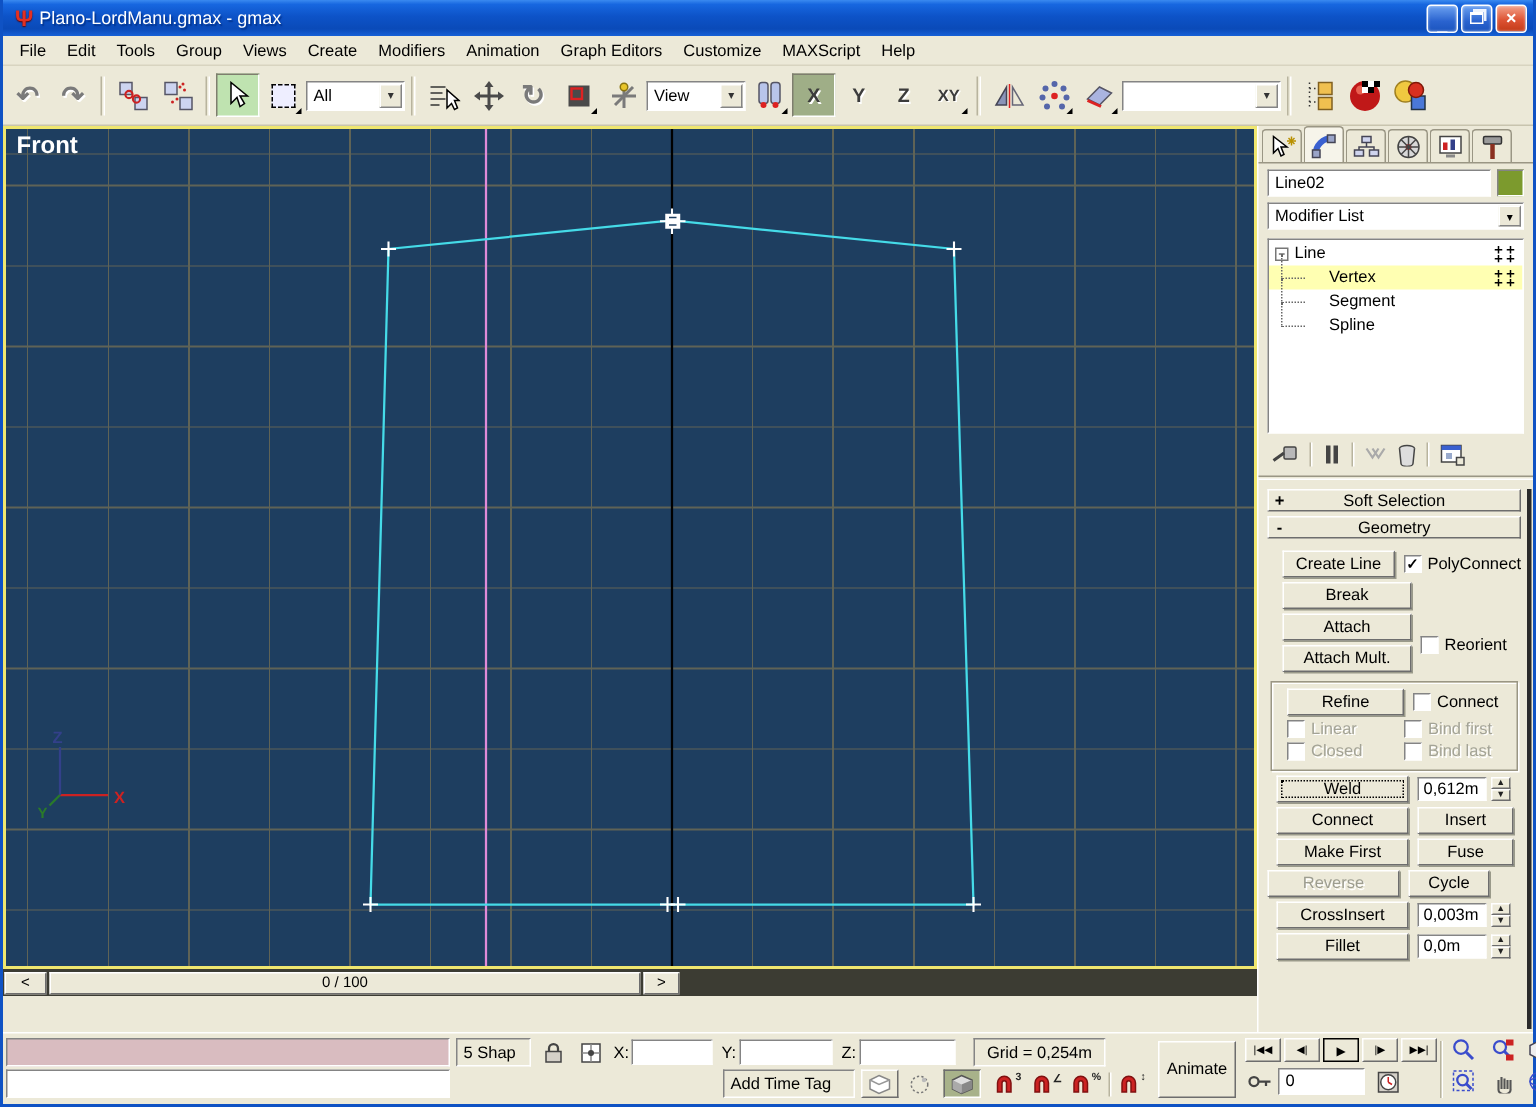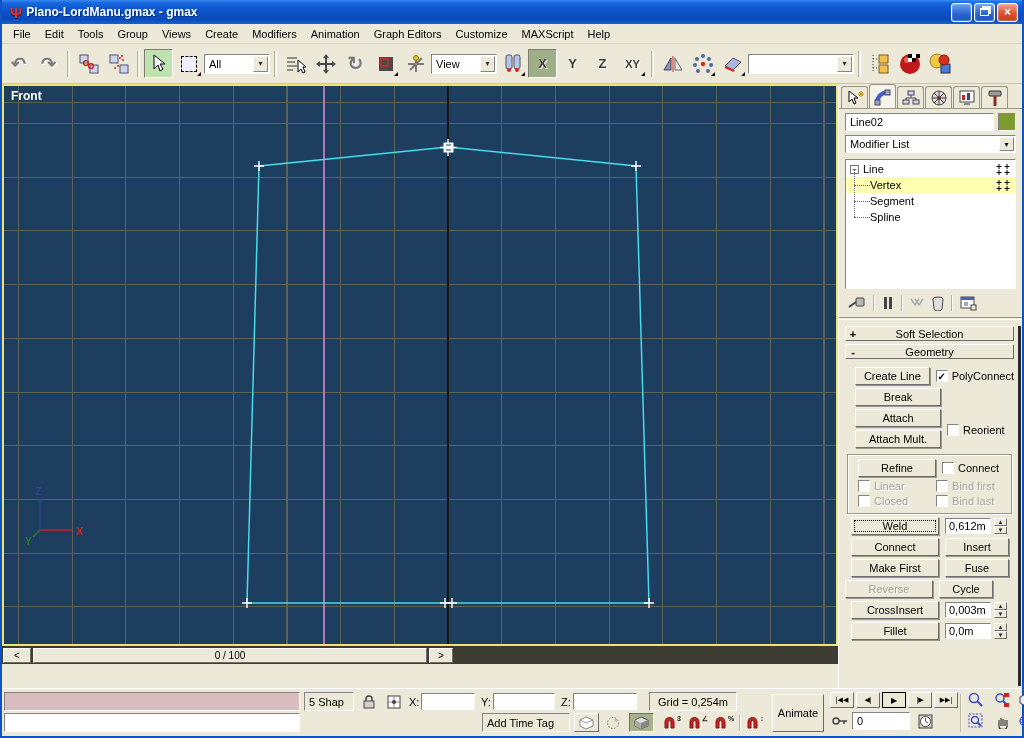--- a/index.html
+++ b/index.html
@@ -2,21 +2,21 @@
 <html><head>
 <meta charset="utf-8">
 <style>
 *{box-sizing:border-box;margin:0;padding:0}
 html,body{width:1024px;height:738px;overflow:hidden}
 body{font-family:"Liberation Sans",sans-serif;font-size:11px;color:#000;background:#ece9d8}
 .app{width:1024px;height:738px;display:flex;flex-direction:column;border:2px solid #0f52c4;border-top:none}
 
 .titlebar{height:24px;background:linear-gradient(180deg,#3a8af0 0%,#1767e0 12%,#0d53c8 45%,#0a4ab8 80%,#1660d6 100%);display:flex;align-items:center;padding:0 4px;flex:0 0 auto}
 .title-icon{color:#e33022;font-weight:bold;font-size:15px;text-shadow:0 1px 1px #5a0000;margin:0 4px;line-height:1}
-.title-text{color:#fff;font-weight:bold;font-size:12px;text-shadow:1px 1px 1px #00318a;flex:1}
+.title-text{color:#fff;font-weight:normal;font-size:12px;text-shadow:1px 1px 1px #00318a;flex:1}
 .winbtn{width:21px;height:19px;margin-left:2px;border:1px solid #fff;border-radius:3px;display:flex;align-items:center;justify-content:center;color:#fff;font-weight:bold;font-size:12px;line-height:1;background:linear-gradient(180deg,#6aa0f0,#2a63cf 60%,#1b54be);box-shadow:inset 0 0 2px rgba(255,255,255,.6)}
 .winbtn.close{background:linear-gradient(180deg,#f2a088,#dd5334 55%,#c33a17)}
 .winbtn .restore-glyph{width:9px;height:8px;border:1px solid #fff;border-top:2px solid #fff;box-shadow:2px -2px 0 -0px rgba(255,255,255,.9)}
 
 .menubar{height:20px;background:#ece9d8;display:flex;align-items:center;padding-left:4px;border-bottom:1px solid #d8d4c0;flex:0 0 auto}
 .menu-item{padding:2px 7px;cursor:default}
 
 .toolbar{height:40px;background:#ece9d8;display:flex;align-items:center;padding:0 2px;border-bottom:1px solid #c8c4ae;flex:0 0 auto;gap:1px}
 .tbtn{width:29px;height:29px;display:flex;align-items:center;justify-content:center;position:relative;border:1px solid transparent}
 .tbtn.active-green{background:#bfe3b0;border-color:#7e7e6e #fff #fff #7e7e6e}
@@ -25,21 +25,21 @@
 .glyph-undo{font-size:18px;color:#7a7a7a;text-shadow:1px 1px 0 #fff;font-weight:bold}
 .axis-btn{font-weight:bold;font-size:13px;color:#3c3c3c;text-shadow:1px 1px 0 #fff}
 .dropdown{height:20px;background:#fff;border:1px solid;border-color:#848484 #fff #fff #848484;display:flex;align-items:center;position:relative;padding-left:4px}
 .dropdown .dd-arrow{position:absolute;right:1px;top:1px;bottom:1px;width:15px;background:#ece9d8;border:1px solid;border-color:#fff #848484 #848484 #fff;display:flex;align-items:center;justify-content:center;font-size:8px;color:#333}
 .flyout::after{content:"";position:absolute;right:1px;bottom:1px;border-left:4px solid transparent;border-bottom:4px solid #000}
 
 .main{display:flex;flex:1 1 auto;height:604px}
 .leftcol{width:836px;display:flex;flex-direction:column}
 
 .viewport{width:836px;height:562px;border:2px solid #efe66f;background-color:#1e3e60;background-image:repeating-linear-gradient(to right,#5f6356 0 1px,transparent 1px 53.7px),repeating-linear-gradient(to bottom,#5f6356 0 1px,transparent 1px 53.7px);background-position:14px 0,0 37px;position:relative;overflow:hidden}
-.vp-label{position:absolute;left:7px;top:3px;color:#fff;font-weight:bold;font-size:12px;z-index:3}
+.vp-label{position:absolute;left:7px;top:3px;color:#fff;font-weight:bold;font-size:16px;z-index:3}
 .vp-svg{position:absolute;inset:0;z-index:2}
 
 .timeslider{height:18px;background:#3c3c33;display:flex;align-items:center;padding:1px 1px;gap:2px}
 .ts-btn{height:15px;background:#ece9d8;border:1px solid;border-color:#fff #6d6d6d #6d6d6d #fff;display:flex;align-items:center;justify-content:center;font-size:10px}
 .ts-prev{width:28px}.ts-next{width:24px}
 .ts-slider{width:394px;justify-content:center}
 
 .trackbar{height:24px;background:#9fa77d;position:relative;overflow:hidden;border-top:1px solid #6e6e5a}
 .tb-ticks{position:absolute;left:0;top:0;right:0;height:9px;background:repeating-linear-gradient(to right,#ced4ab 0 1px,transparent 1px 8.36px)}
 .tb-num{position:absolute;top:9px;width:20px;text-align:center;font-size:11px;color:#3e4430}
@@ -49,21 +49,21 @@
 .cp-tabs{height:25px;display:flex;align-items:flex-end;padding-left:2px;border-bottom:1px solid #9a9684}
 .cp-tab{width:27px;height:22px;display:flex;align-items:center;justify-content:center;border:1px solid #9a9684;border-bottom:none;border-radius:3px 3px 0 0;background:#ece9d8;margin-right:1px}
 .cp-tab.active{background:#f6f4ea;height:24px}
 .cp-row{display:flex;align-items:center;padding:4px 6px 2px 6px;gap:4px}
 .field{background:#fff;border:1px solid;border-color:#848484 #fff #fff #848484;height:18px;display:flex;align-items:center;padding-left:4px}
 .name-field{flex:1}
 .color-swatch{width:18px;height:18px;background:#7c9a2d;border:1px solid;border-color:#848484 #fff #fff #848484}
 .stackbox{margin:4px 6px 0 6px;height:130px;background:#fff;border:1px solid;border-color:#848484 #fff #fff #848484;overflow:hidden;padding-top:1px}
 .stack-row{height:16px;display:flex;align-items:center;position:relative;padding-left:4px}
 .stack-row .minusbox{width:9px;height:9px;border:1px solid #777;background:#fff;font-size:8px;line-height:7px;text-align:center;margin-right:4px}
-.stack-sub{padding-left:24px}
+.stack-sub{padding-left:40px}
 .stack-sub::before{content:"";position:absolute;left:8px;top:-8px;bottom:50%;border-left:1px dotted #666}
 .stack-sub::after{content:"";position:absolute;left:8px;width:16px;top:50%;border-top:1px dotted #666}
 .stack-sub.last::before{bottom:50%}
 .stack-sel{background:#ffffb2}
 .p4{position:absolute;right:4px;top:2px}
 .stack-toolbar{height:24px;display:flex;align-items:center;padding:0 8px;gap:6px;margin-top:2px}
 .st-sep{width:2px;height:16px;border-left:1px solid #b8b49e;border-right:1px solid #fff}
 .cp-divider{height:3px;border-top:1px solid #9a9684;border-bottom:1px solid #fff;margin:2px 0}
 .rollouts{flex:1;position:relative;padding:4px 8px 0 6px;overflow:hidden}
 .roll-scroll{position:absolute;right:1px;top:4px;bottom:2px;width:3px;background:#2a2a2a}

